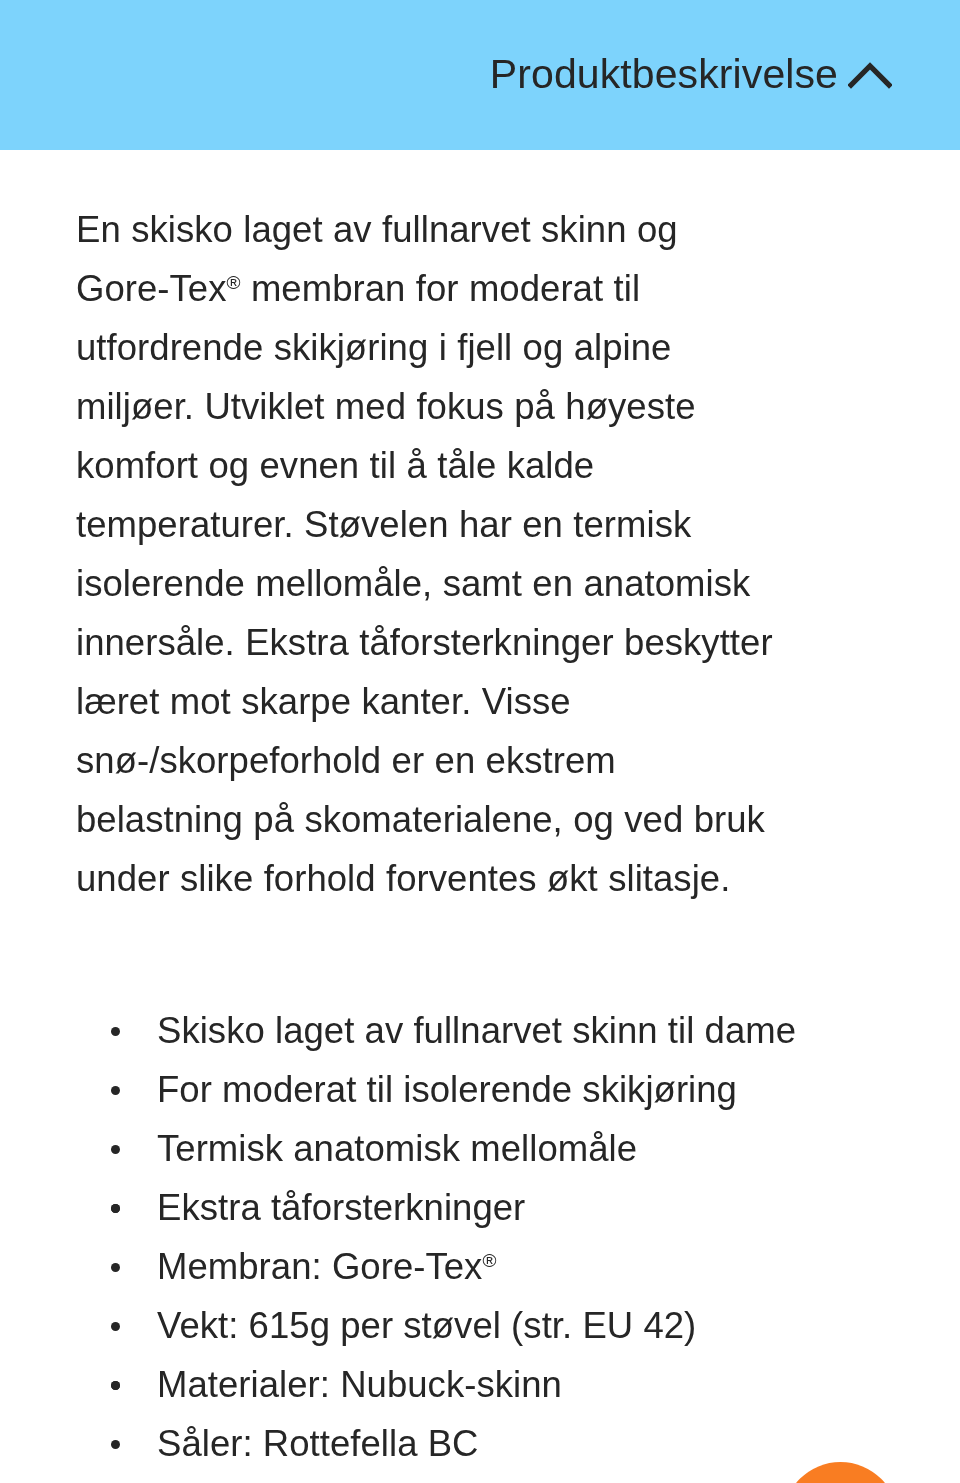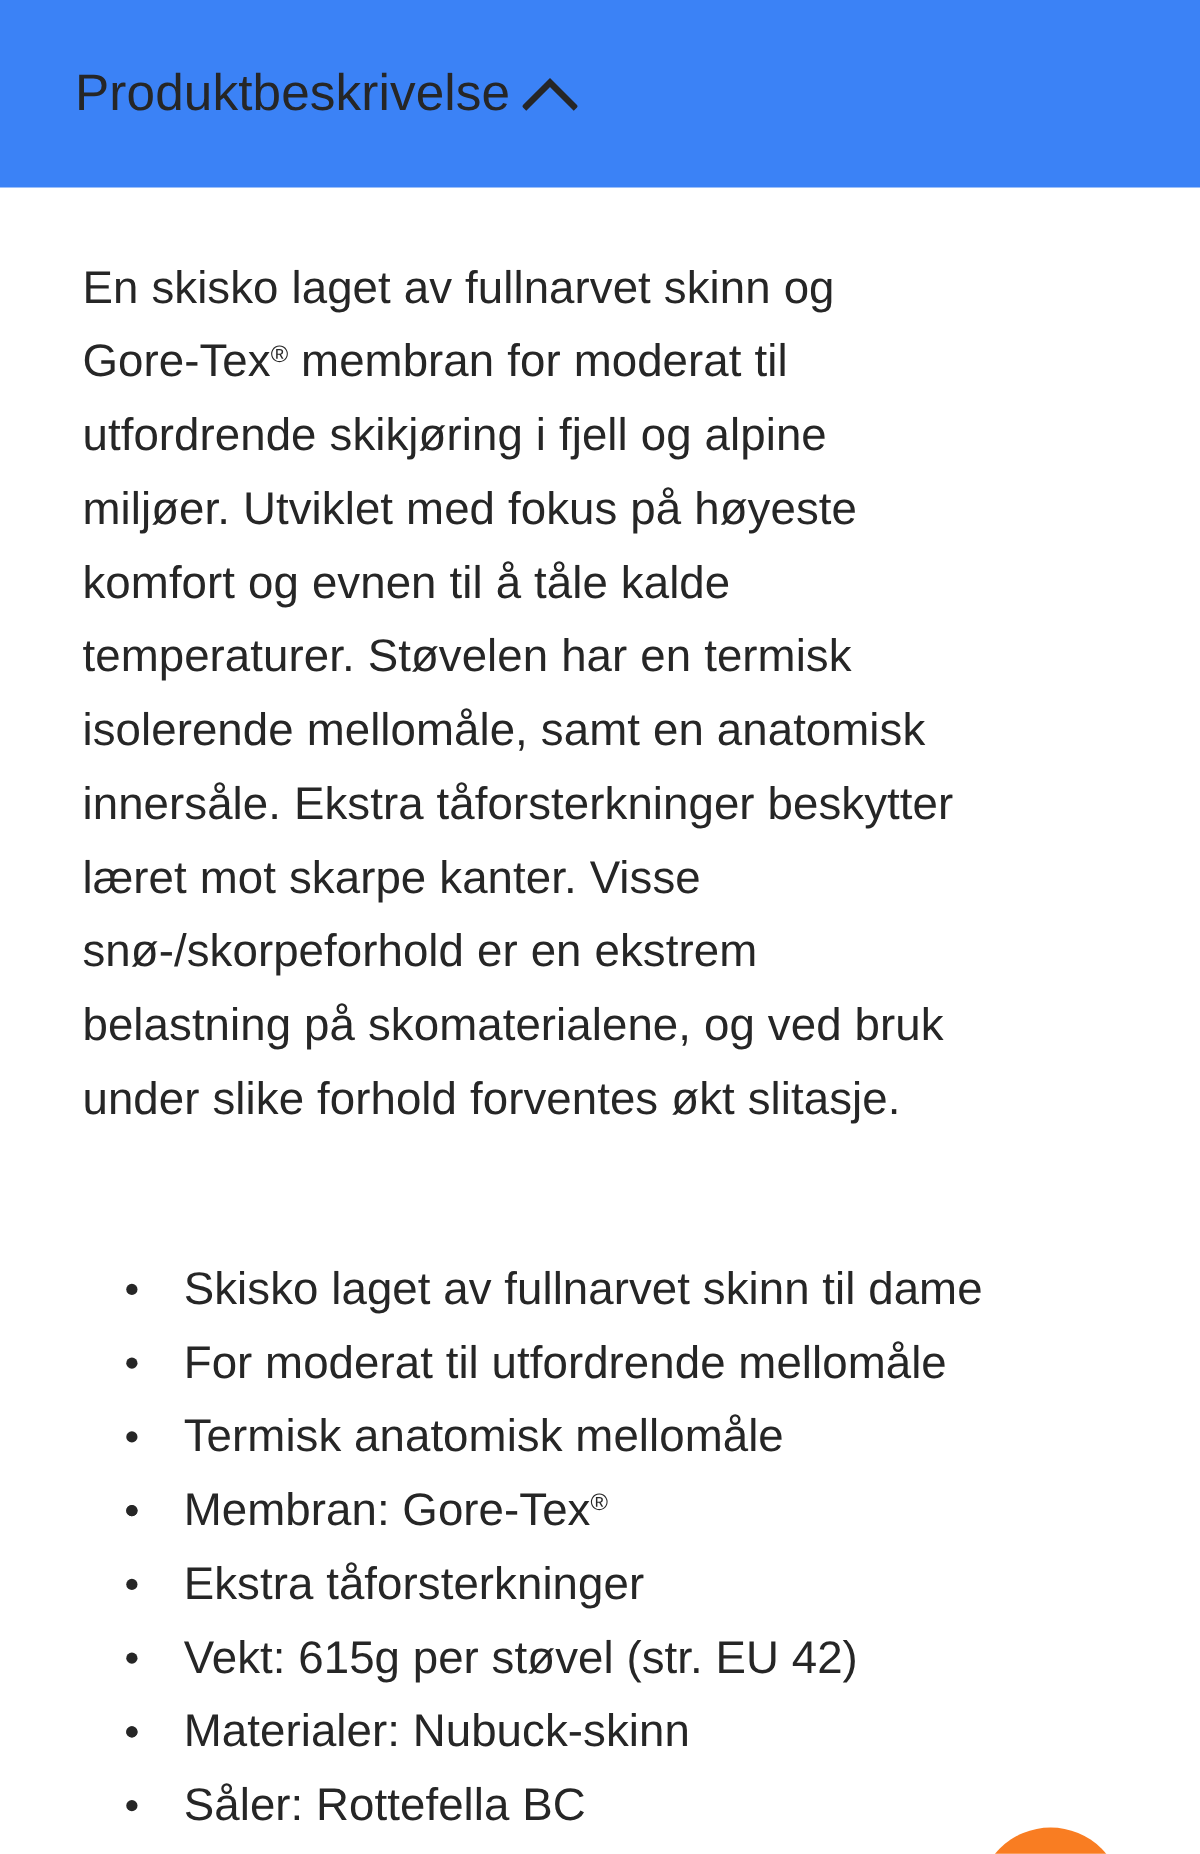--- a/index.html
+++ b/index.html
@@ -26,24 +26,24 @@
 
   
   .accordion-header {
     position: absolute;
     left: 0;
     top: 0;
     width: 960px;
     height: 150px;
     display: flex;
     align-items: center;
-    justify-content: flex-start;
+    justify-content: flex-end;
     padding: 0 62px 0 60px;
     box-sizing: border-box;
-    background: #3b82f6;
+    background: #7dd3fc;
     cursor: pointer;
   }
 
   .accordion-title {
     font-size: 41px;
     line-height: 1.15;
     font-weight: 400;
     color: #262626;
     letter-spacing: 0.1px;
     white-space: nowrap;
@@ -59,21 +59,21 @@
     border: 0;
     padding: 0;
     cursor: pointer;
     margin-right: -4px;
   }
   .chevron-btn svg { display: block; }
 
   
   .panel {
     position: absolute;
-    left: 6px;
+    left: 16px;
     top: 150px;
     width: 827px;
   }
 
   .desc-paragraph {
     margin: 0;
     padding: 50px 62px 0 60px;
     box-sizing: border-box;
     font-size: 36.5px;
     line-height: 59px;
@@ -152,25 +152,25 @@
       </span>
     </button>
   </div>
 
   <div class="panel">
 
     <p class="desc-paragraph"><span>En skisko laget av fullnarvet skinn og Gore-Tex</span><sup class="reg">®</sup><span> membran for moderat til utfordrende skikjøring i fjell og alpine miljøer. Utviklet med fokus på høyeste komfort og evnen til å tåle kalde temperaturer. Støvelen har en termisk isolerende mellomåle, samt en anatomisk innersåle. Ekstra tåforsterkninger beskytter læret mot skarpe kanter. Visse snø-/skorpeforhold er en ekstrem belastning på skomaterialene, og ved bruk under slike forhold forventes økt slitasje.</span></p>
 
     <ul class="feature-list">
       <li><span class="bullet-dot"></span><span>Skisko laget av fullnarvet skinn til dame</span><sup class="reg"></sup></li>
-      <li><span class="bullet-dot"></span><span>For moderat til utfordrende mellomåle</span><sup class="reg"></sup></li>
+      <li><span class="bullet-dot"></span><span>For moderat til isolerende skikjøring</span><sup class="reg"></sup></li>
       <li><span class="bullet-dot"></span><span>Termisk anatomisk mellomåle</span><sup class="reg"></sup></li>
       <li><span class="bullet-dot"></span><sup class="reg"></sup></li>
+      <li><span class="bullet-dot"></span><span>Ekstra tåforsterkninger</span><sup class="reg"></sup></li>
       <li><span class="bullet-dot"></span><span>Membran: Gore-Tex</span><sup class="reg">®</sup></li>
-      <li><span class="bullet-dot"></span><span>Ekstra tåforsterkninger</span><sup class="reg"></sup></li>
       <li><span class="bullet-dot"></span><span>Vekt: 615g per støvel (str. EU 42)</span><sup class="reg"></sup></li>
       <li><span class="bullet-dot"></span><sup class="reg"></sup></li>
       <li><span class="bullet-dot"></span><span>Materialer: Nubuck-skinn</span><sup class="reg"></sup></li>
       <li><span class="bullet-dot"></span><span>Såler: Rottefella BC</span><sup class="reg"></sup></li>
     </ul>
 
   </div>
 
   <div class="fab-bubble"></div>
 

